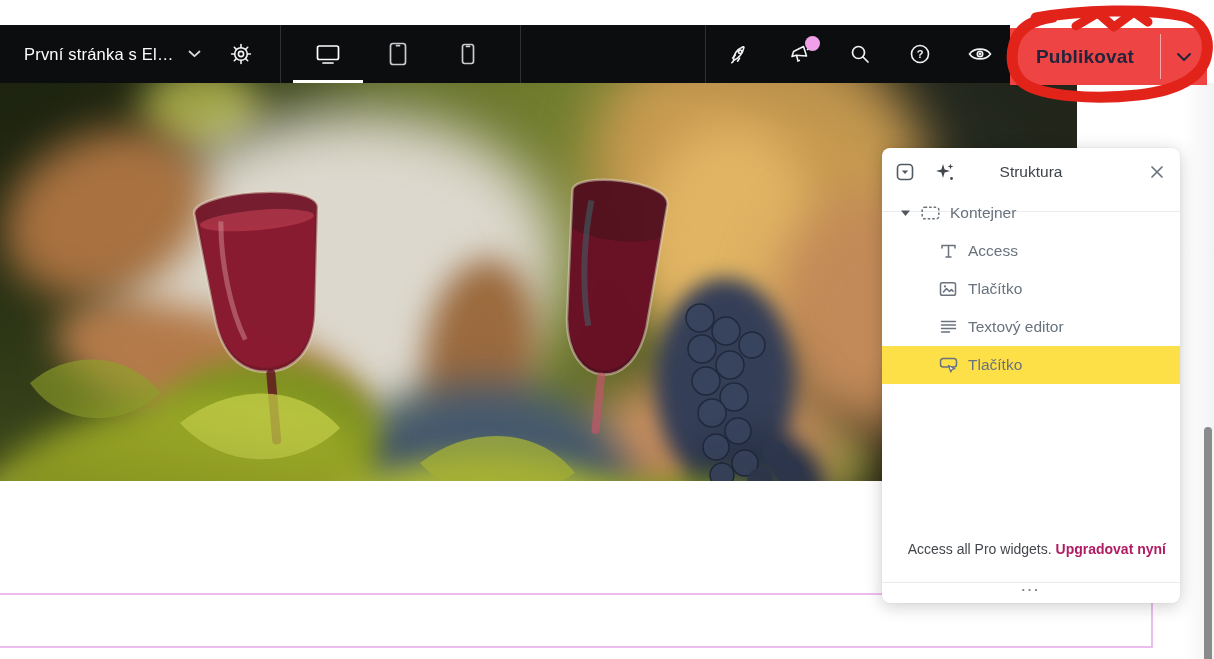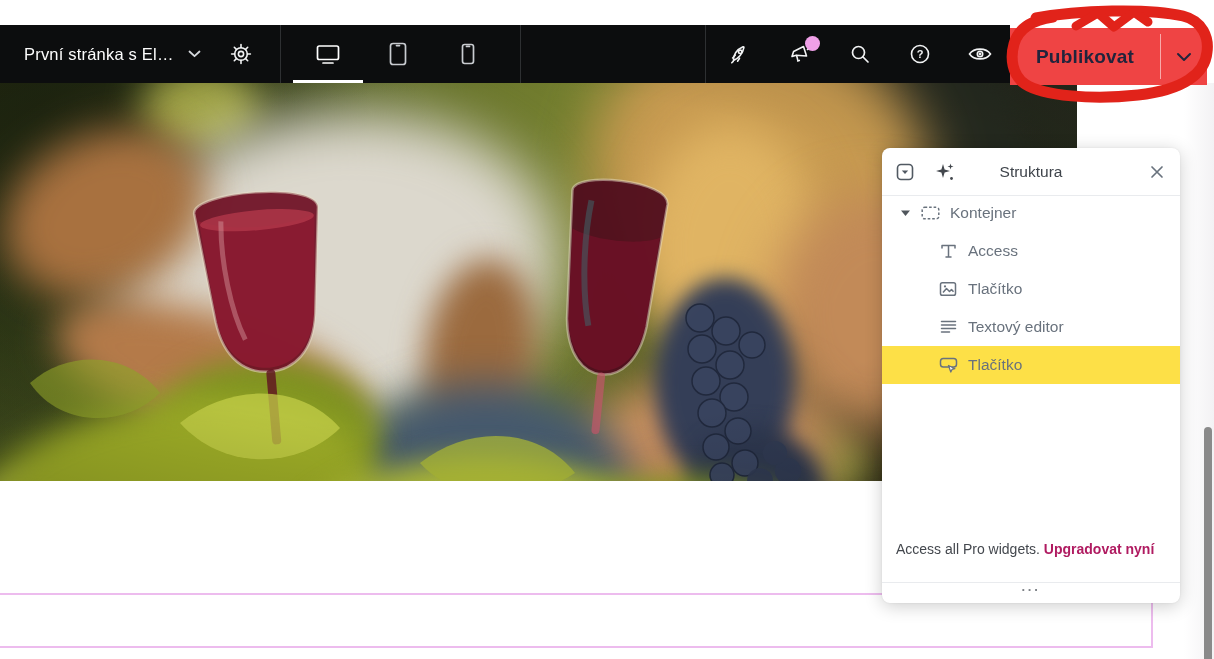--- a/index.html
+++ b/index.html
@@ -58,31 +58,31 @@
   .photo svg.photo-art { position:absolute; inset:0; }
 
   
   .canvas-paragraph { position:absolute; left:2px; top:511px; width:920px; font-size:19px; color:#7b7f83; z-index:6; line-height:26px; cursor:text; }
   .canvas-paragraph .frag-em { font-weight:700; font-style:italic; color:#54595f; text-decoration:underline; text-decoration-thickness:2px; text-underline-offset:3px; }
   .selection-box { position:absolute; left:-10px; top:593px; width:1163px; height:55px; border:2px solid #edbcee; background:#ffffff; z-index:4; }
   .right-tint { position:absolute; left:1184px; top:83px; width:30px; height:576px; background:linear-gradient(to right, rgba(243,242,244,0), #f3f2f4); z-index:3; }
 
   
   .panel { position:absolute; left:882px; top:148px; width:298px; height:455px; background:#fff; border-radius:8px; box-shadow:0 3px 18px rgba(0,0,0,.20), 0 0 2px rgba(0,0,0,.08); z-index:30; }
-  .panel-header { position:absolute; left:0; top:0; right:0; height:48px; border-bottom:1px solid #e9ebee;text-decoration:underline; }
+  .panel-header { position:absolute; left:0; top:0; right:0; height:64px; border-bottom:1px solid #e9ebee;text-decoration:underline; }
   .panel-title { position:absolute; left:0; right:0; top:0; height:48px; display:flex; align-items:center; justify-content:center; font-size:15.5px; color:#3f444b; font-weight:400; }
   .ph-icon { position:absolute; top:0; height:48px; display:flex; align-items:center; justify-content:center; width:34px; cursor:pointer; }
   .ph-icon.i1 { left:6px; }  .ph-icon.i2 { left:46px; } .ph-icon.close { right:6px; }
   .tree { position:absolute; left:0; right:0; top:46px; }
   .trow { height:38px; display:flex; align-items:center; font-size:15.5px; color:#69727d; cursor:pointer; }
   .trow .caret { width:12px; margin-left:18px; margin-right:8px; display:flex; align-items:center; }
   .trow.child { padding-left:56px; }
   .trow .ticon { width:20px; margin-right:10px; display:flex; align-items:center; justify-content:center; }
   .trow.selected { background:#fde047; }
-  .promo { position:absolute; left:14px; right:14px; top:390px; text-align:left; font-size:14px; line-height:22px; color:#43474d; }
+  .promo { position:absolute; left:14px; right:14px; top:390px; text-align:right; font-size:14px; line-height:22px; color:#43474d; }
   .promo .upgrade { color:#b01b61; font-weight:700; cursor:pointer; }
   .panel-footer { position:absolute; left:0; right:0; bottom:0; height:21px; border-top:1px solid #e9ebee; display:flex; align-items:flex-start; justify-content:center; color:#7d8186; font-weight:700; letter-spacing:2px; font-size:13px; cursor:grab; border-radius:0 0 8px 8px; }
   .panel-footer span { margin-top:-1px; }
 
   
   .scrollbar { position:absolute; left:1204px; top:427px; width:8px; height:232px; background:#8a8a8a; border-radius:4px 4px 0 0; z-index:50; cursor:grab; }
 </style>
 </head>
 <body>
 

